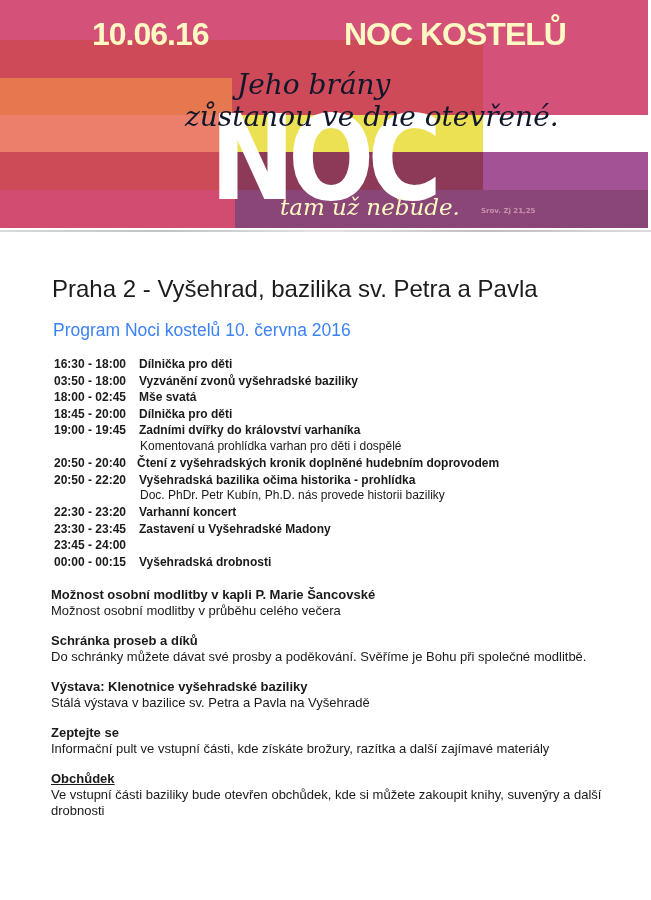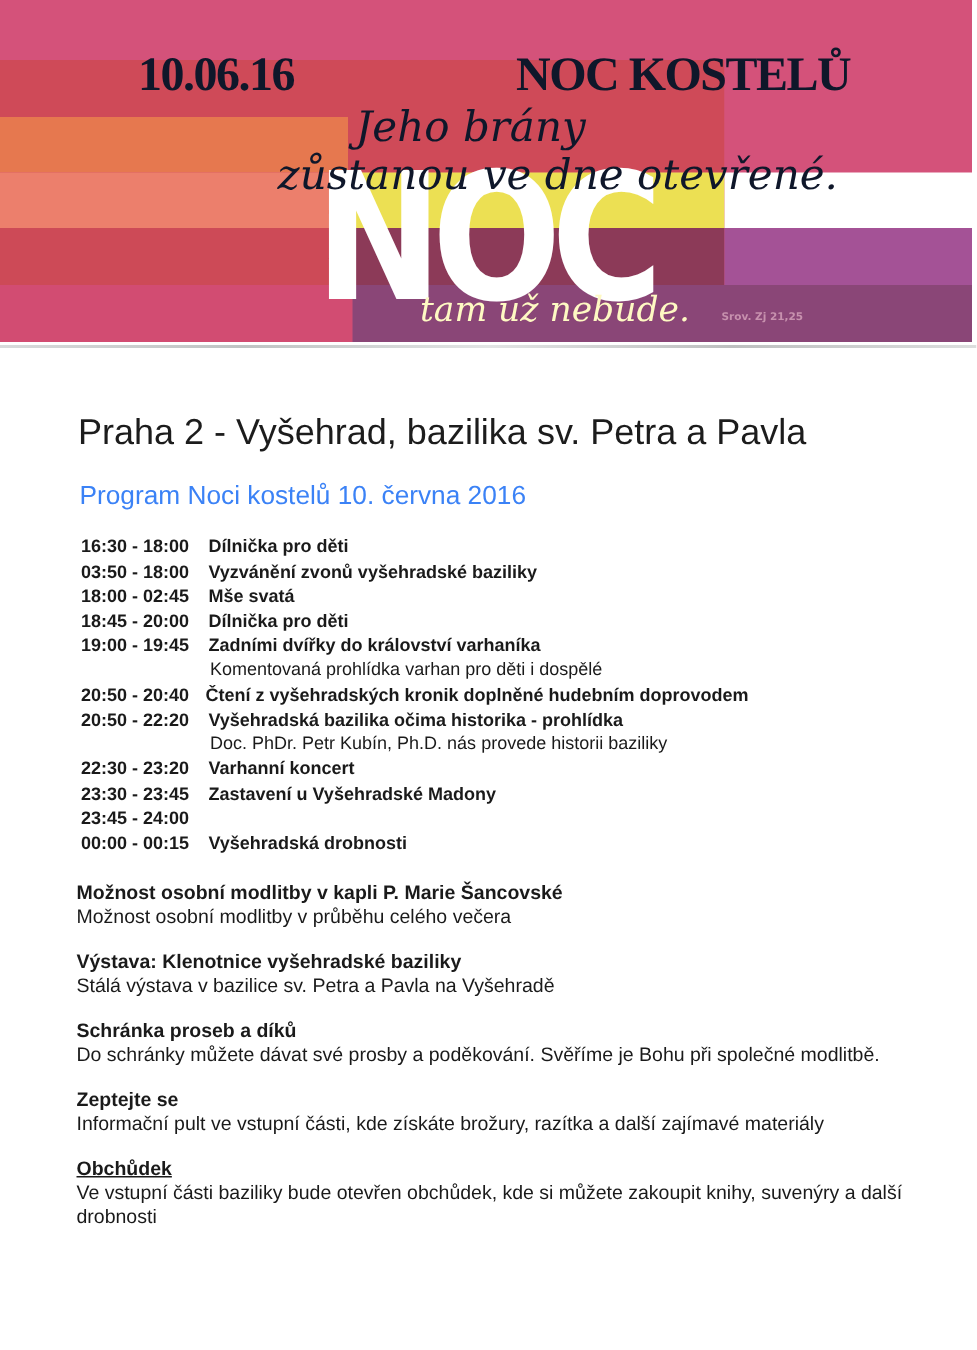--- a/index.html
+++ b/index.html
@@ -15,22 +15,22 @@
     .b-red-mid   { left: 0;   top: 152px; width: 232px; height: 38px;  background: #cd4a57; }
     .b-pink-bot  { left: 0;   top: 190px; width: 235px; height: 38px;  background: #d24c72; }
     .b-yellow    { left: 232px; top: 115px; width: 251px; height: 37px; background: #ece053; }
     .b-maroon    { left: 232px; top: 152px; width: 251px; height: 38px; background: #8c3a58; }
     .b-purple-bot{ left: 235px; top: 190px; width: 413px; height: 38px; background: #8a4677; }
     .b-white     { left: 483px; top: 115px; width: 165px; height: 37px; background: #ffffff; }
     .b-violet    { left: 483px; top: 152px; width: 165px; height: 38px; background: #a45296; }
     .b-pink-right{ left: 483px; top: 40px;  width: 165px; height: 75px; background: #d4527a; }
 
     .date-title, .noc-kostelu {
-      position: absolute; top: 16px; font-family: Liberation Serif, serif; font-weight: bold;
-      color: #0f172a; font-size: 32px; letter-spacing: -1px; margin-top: 15px;
+      position: absolute; top: 16px; font-family: Liberation Sans, sans-serif; font-weight: bold;
+      color: #fef9c3; font-size: 32px; letter-spacing: -1px;
     }
     .date-title { left: 92px; }
     .noc-kostelu { left: 344px; }
 
     .verse { position: absolute; font-family: "DejaVu Serif", serif; font-style: italic; color: #0f172a; font-size: 28px; white-space: nowrap; }
     .verse-1 { left: 237px; top: 68px; }
     .verse-2 { left: 185px; top: 100px; }
     .verse-3 { left: 280px; top: 194px; color: #fef9c3; font-size: 23px; }
 
     .noc-big {
@@ -136,26 +136,26 @@
       <span class="event">Vyšehradská drobnosti</span>
     </div>
 </div>
 
 <div class="sections">
   <div class="sec">
     <div class="sec-title">Možnost osobní modlitby v kapli P. Marie Šancovské</div>
     <div class="sec-body">Možnost osobní modlitby v průběhu celého večera</div>
   </div>
   <div class="sec">
+    <div class="sec-title">Schránka proseb a díků</div>
+    <div class="sec-body">Do schránky můžete dávat své prosby a poděkování. Svěříme je Bohu při společné modlitbě.</div>
+  </div>
+  <div class="sec">
     <div class="sec-title">Výstava: Klenotnice vyšehradské baziliky</div>
     <div class="sec-body">Stálá výstava v bazilice sv. Petra a Pavla na Vyšehradě</div>
-  </div>
-  <div class="sec">
-    <div class="sec-title">Schránka proseb a díků</div>
-    <div class="sec-body">Do schránky můžete dávat své prosby a poděkování. Svěříme je Bohu při společné modlitbě.</div>
   </div>
   <div class="sec">
     <div class="sec-title">Zeptejte se</div>
     <div class="sec-body">Informační pult ve vstupní části, kde získáte brožury, razítka a další zajímavé materiály</div>
   </div>
   <div class="sec">
     <div class="sec-title u">Obchůdek</div>
     <div class="sec-body">Ve vstupní části baziliky bude otevřen obchůdek, kde si můžete zakoupit knihy, suvenýry a další drobnosti</div>
   </div>
 </div>

